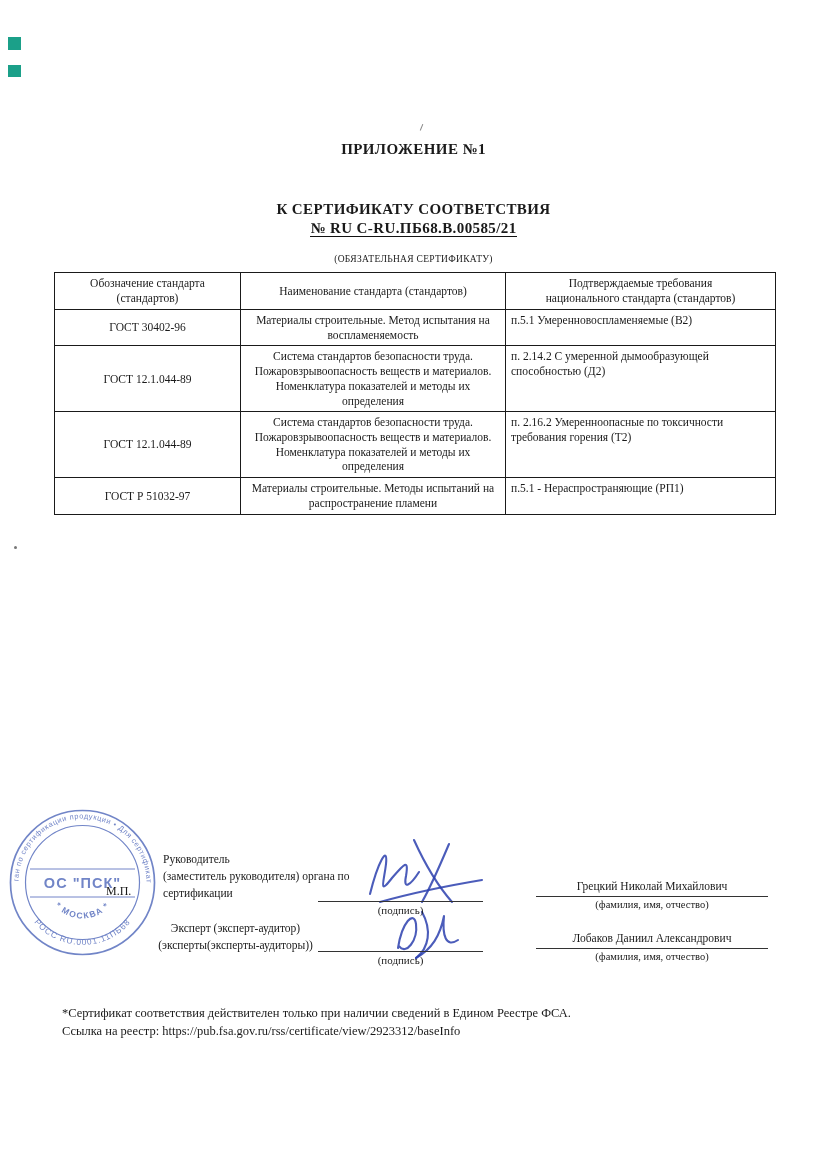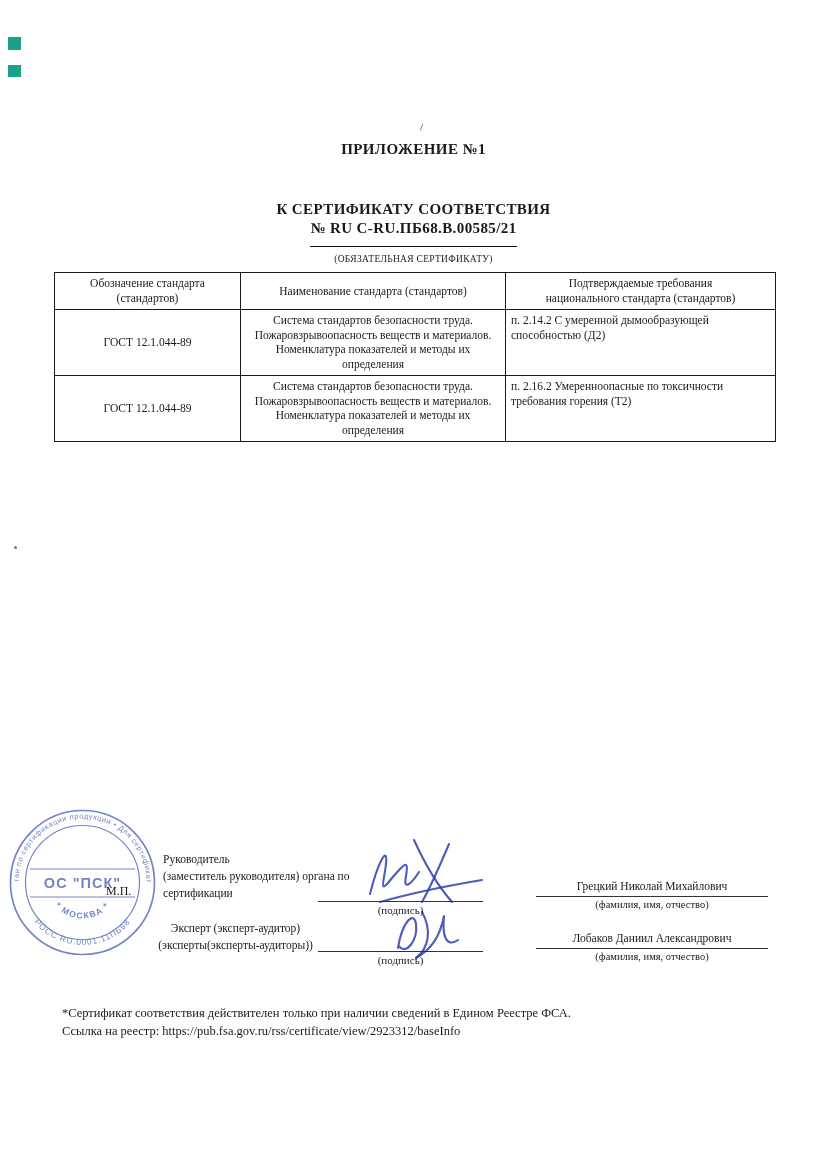--- a/index.html
+++ b/index.html
@@ -6,21 +6,21 @@
   body{
     width:827px;height:1169px;position:relative;background:#ffffff;
     font-family:"Liberation Serif", serif;color:#1a1a1a;overflow:hidden;
   }
   .abs{position:absolute;}
   
   .corner-mark{width:13px;background:#1ba089;}
   .speck{background:#777;border-radius:50%;}
   
   .title-line{left:0;right:0;text-align:center;font-weight:bold;font-size:15px;letter-spacing:.4px;}
-  .cert-no span{border-bottom:1.6px solid #111;padding-bottom:10px;}
+  .cert-no span{border-bottom:1.6px solid #111;padding-bottom:0;}
   .subtitle{left:0;right:0;text-align:center;font-size:9.5px;letter-spacing:.3px;font-weight:normal;}
   
   .tbl-wrap{left:54px;top:272px;width:721px;}
   table{width:100%;border-collapse:collapse;table-layout:fixed;}
   col.c1{width:186px;} col.c2{width:265px;} col.c3{width:270px;}
   th,td{border:1px solid #1a1a1a;font-size:11.5px;line-height:1.28;padding:3px 5px;font-weight:normal;}
   th{text-align:center;vertical-align:middle;white-space:pre-line;height:30px;}
   td.code{text-align:center;vertical-align:middle;}
   td.name{text-align:center;vertical-align:middle;}
   td.req{text-align:left;vertical-align:top;}
@@ -60,28 +60,38 @@
       <tr>
         <th>Обозначение стандарта
 (стандартов)</th>
         <th>Наименование стандарта (стандартов)</th>
         <th>Подтверждаемые требования
 национального стандарта (стандартов)</th>
       </tr>
     </thead>
     <tbody>
       <tr>
+        <td class="code">ГОСТ 30402-96</td>
+        <td class="name">Материалы строительные. Метод испытания на воспламеняемость</td>
+        <td class="req">п.5.1 Умеренновоспламеняемые (В2)</td>
+      </tr>
+      <tr>
         <td class="code">ГОСТ 12.1.044-89</td>
         <td class="name">Система стандартов безопасности труда. Пожаровзрывоопасность веществ и материалов. Номенклатура показателей и методы их определения</td>
         <td class="req">п. 2.14.2 С умеренной дымообразующей способностью (Д2)</td>
       </tr>
       <tr>
         <td class="code">ГОСТ 12.1.044-89</td>
         <td class="name">Система стандартов безопасности труда. Пожаровзрывоопасность веществ и материалов. Номенклатура показателей и методы их определения</td>
         <td class="req">п. 2.16.2 Умеренноопасные по токсичности требования горения (Т2)</td>
+      </tr>
+      <tr>
+        <td class="code">ГОСТ Р 51032-97</td>
+        <td class="name">Материалы строительные. Методы испытаний на распространение пламени</td>
+        <td class="req">п.5.1 - Нераспространяющие (РП1)</td>
       </tr>
     </tbody>
   </table>
 </div>
 
 <svg class="abs" style="left:0px;top:800px;" width="165" height="165" viewBox="0 0 165 165">
   <g opacity="0.78">
     <defs>
       <path id="arcTop" d="M 18.5,82.5 A 64,64 0 0 1 146.5,82.5"></path>
       <path id="arcBottomOuter" d="M 20,82.5 A 62.5,62.5 0 0 0 145,82.5"></path>

